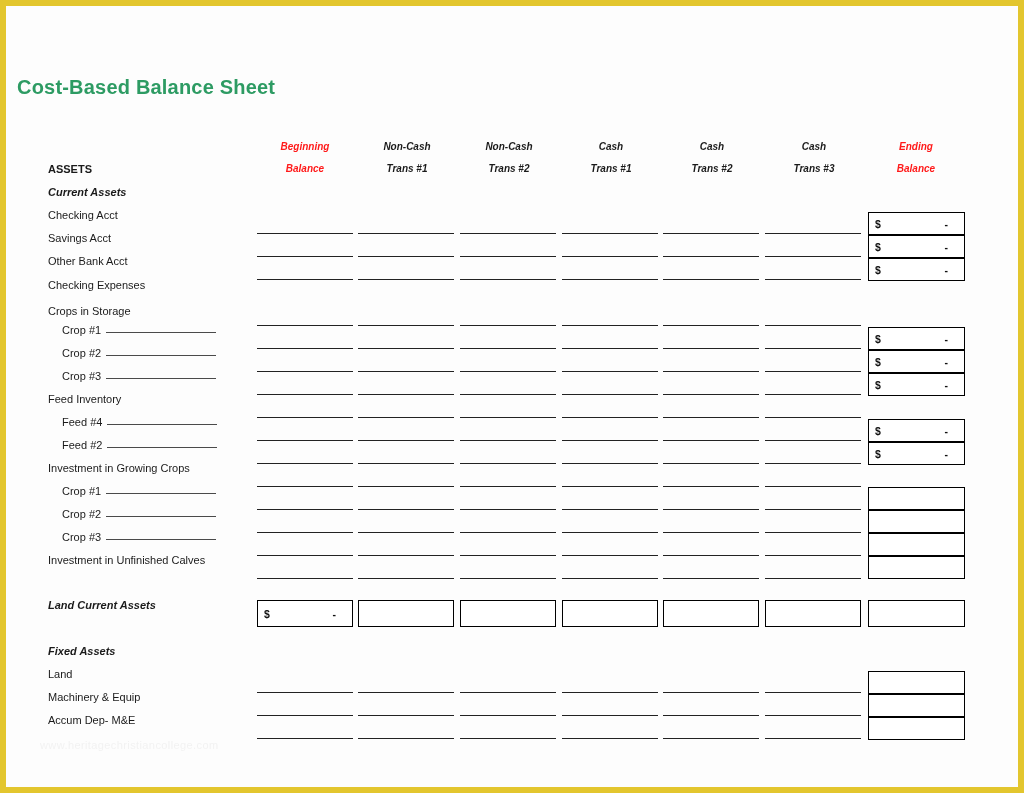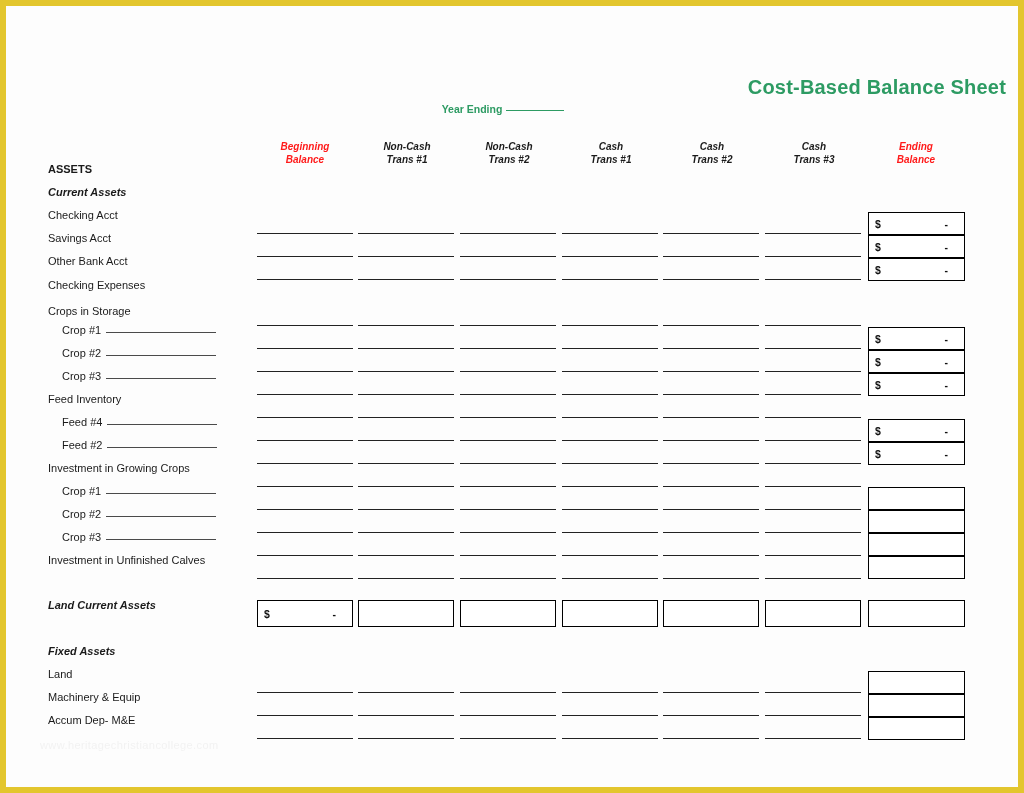--- a/index.html
+++ b/index.html
@@ -25,23 +25,23 @@
   #sheet {
     position: absolute;
     left: 0; top: 0;
     width: 1024px;
     height: 793px;
   }
 
   
   .title {
     position: absolute;
-    left: 0; top: 76px;
+    left: 17px; top: 76px;
     width: 1006px;
-    text-align: right;
+    text-align: left;
     font-size: 20px;
     font-weight: bold;
     color: #2d9b63;
     letter-spacing: 0.2px;
   }
   .subtitle {
     position: absolute;
     left: 0; top: 103px;
     width: 1006px;
     text-align: center;
@@ -63,21 +63,21 @@
     top: 140px;
     width: 100px;
     text-align: center;
     font-size: 10px;
     font-style: italic;
     font-weight: bold;
     line-height: 13px;
     color: #1a1a1a;
   }
   .colhead.accent { color: #ff1a1a; }
-  .colhead .l2 { display: block; }
+  .colhead .l2 { display: block; margin-top: 9px; }
 
   
   .lbl {
     position: absolute;
     left: 48px;
     font-size: 11px;
     color: #1a1a1a;
     white-space: nowrap;
   }
   .lbl.section {
@@ -136,23 +136,20 @@
 </style>
 </head>
 <body>
 
 <div id="page-frame"></div>
 
 <div id="sheet">
 
   <div class="title">Cost-Based Balance Sheet</div>
 
-  <div class="subtitle">
-    <span>Year Ending</span><span class="blank"></span>
-  </div>
 
   <div id="colheads">
       <div class="colhead accent" style="left: 255px;"><span>Beginning</span><span class="l2">Balance</span></div>
       <div class="colhead" style="left: 357px;"><span>Non-Cash</span><span class="l2">Trans #1</span></div>
       <div class="colhead" style="left: 459px;"><span>Non-Cash</span><span class="l2">Trans #2</span></div>
       <div class="colhead" style="left: 561px;"><span>Cash</span><span class="l2">Trans #1</span></div>
       <div class="colhead" style="left: 662px;"><span>Cash</span><span class="l2">Trans #2</span></div>
       <div class="colhead" style="left: 764px;"><span>Cash</span><span class="l2">Trans #3</span></div>
       <div class="colhead accent" style="left: 866px;"><span>Ending</span><span class="l2">Balance</span></div>
     </div>

